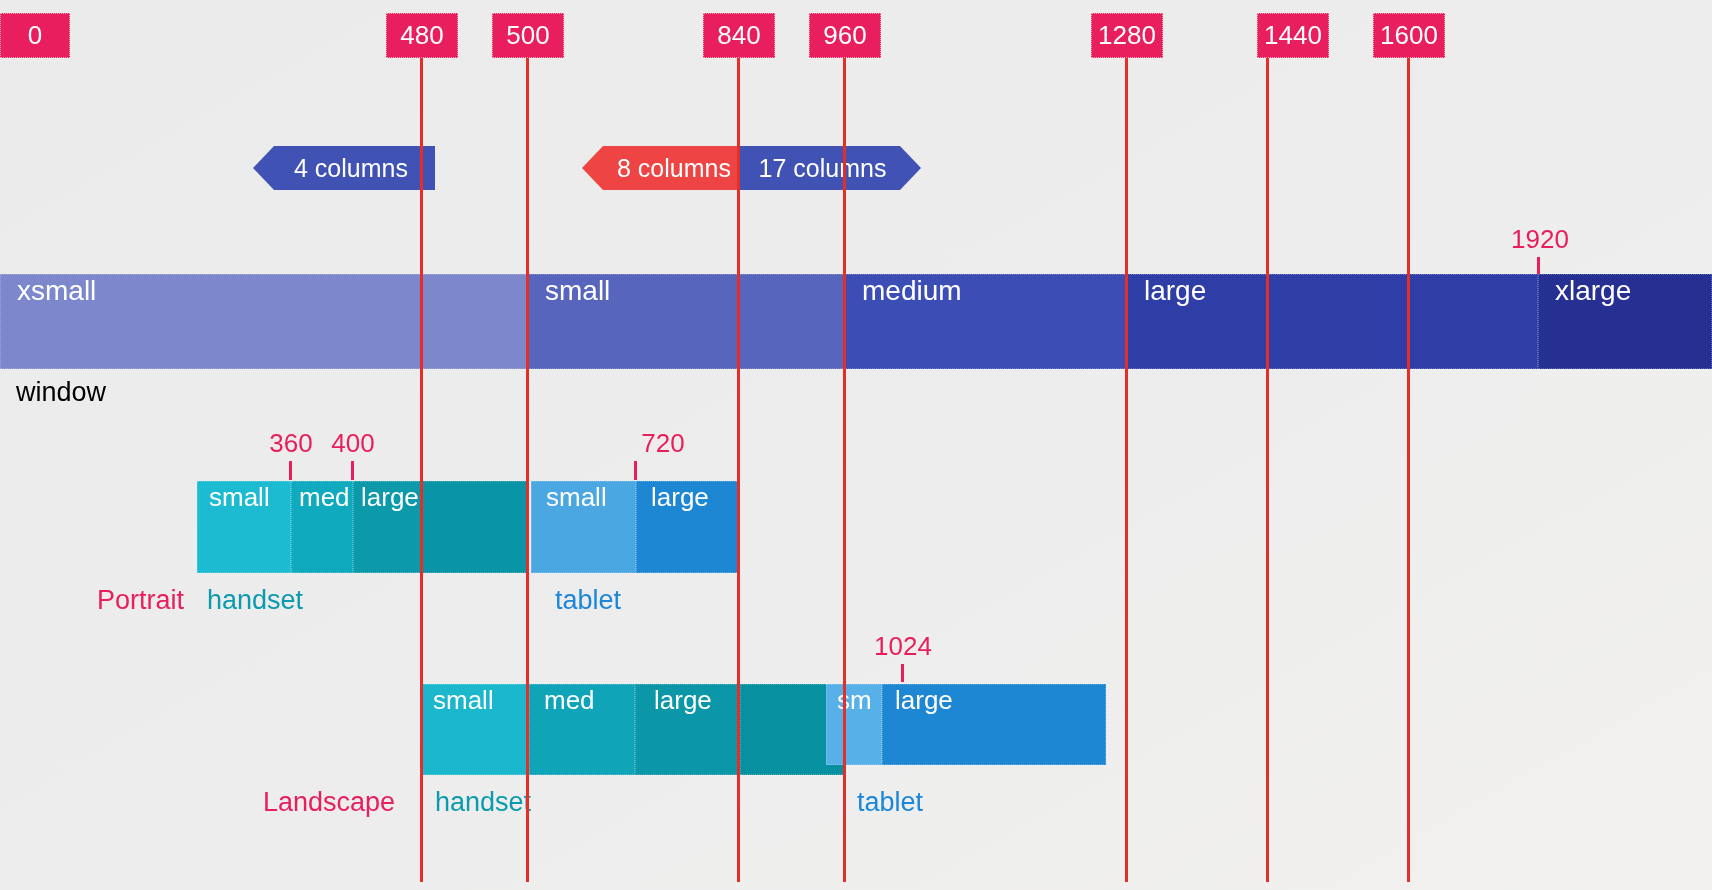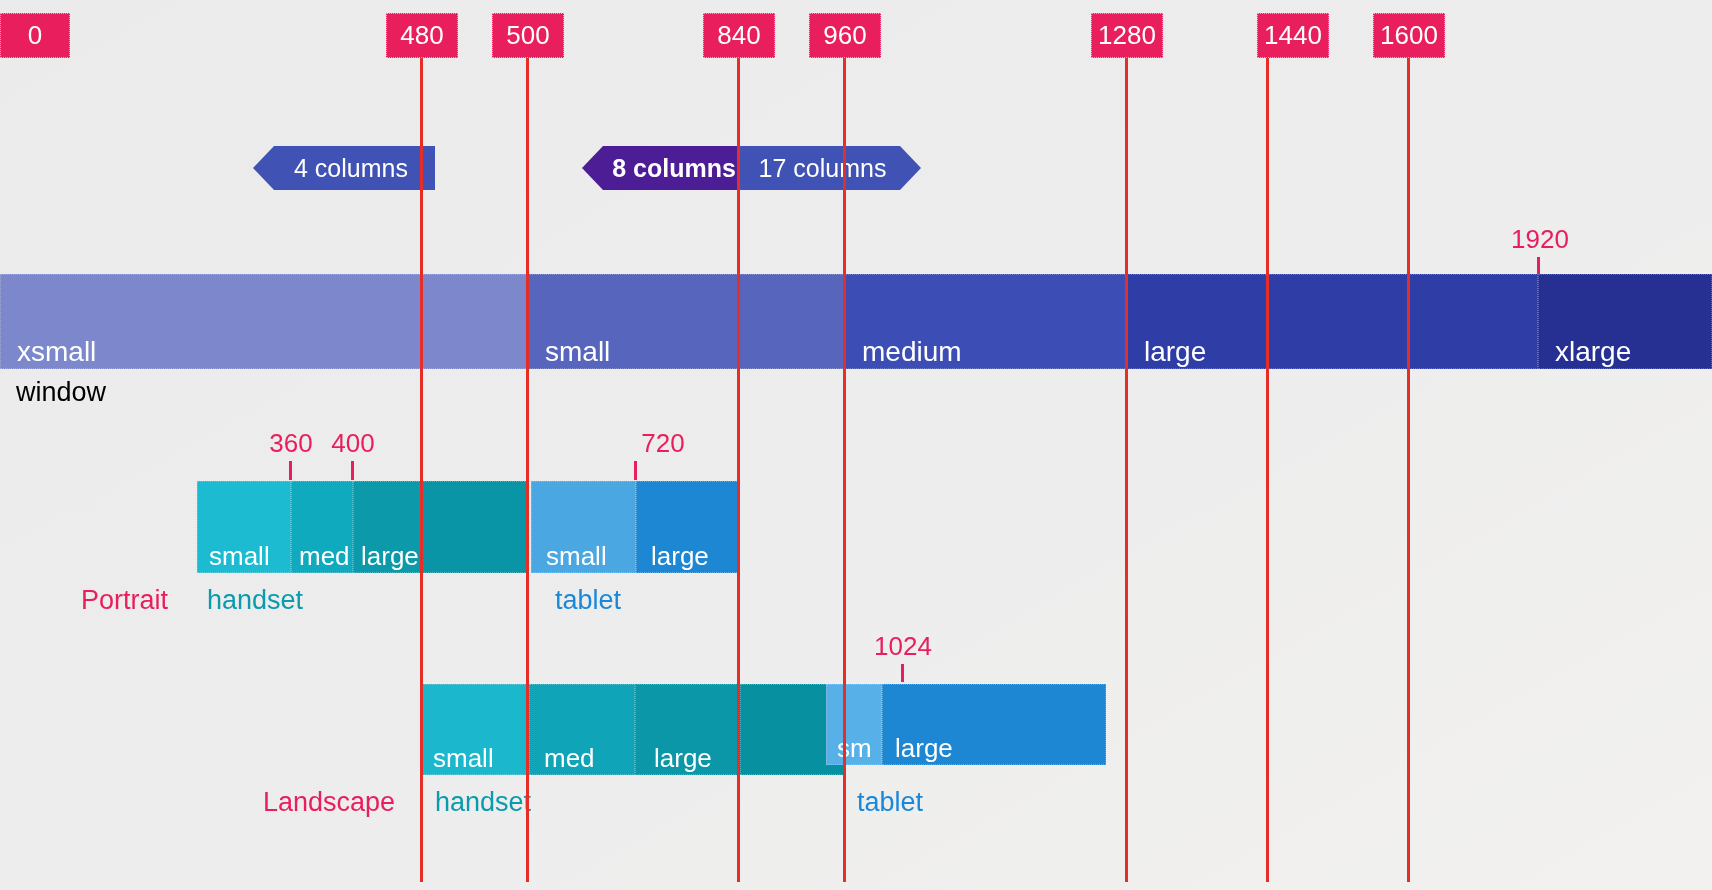--- a/index.html
+++ b/index.html
@@ -17,21 +17,21 @@
   .bp-line{position:absolute;top:56px;height:826px;width:3px;background:#e62e29;z-index:4;}
 
   
   .chev{position:absolute;top:146px;height:44px;background:#4053b4;color:#fff;
     font-size:25px;display:flex;align-items:center;justify-content:center;z-index:3;}
   .chev.tip-left{clip-path:polygon(0 50%,21px 0,100% 0,100% 100%,21px 100%);padding-left:14px;}
   .chev.tip-right{clip-path:polygon(0 0,calc(100% - 21px) 0,100% 50%,calc(100% - 21px) 100%,0 100%);padding-right:14px;}
 
   
   .bar{position:absolute;display:flex;z-index:1;box-sizing:border-box;}
-  .seg{height:100%;box-sizing:border-box;display:flex;align-items:flex-end;
+  .seg{height:100%;box-sizing:border-box;display:flex;align-items:flex-start;
     color:#fff;overflow:hidden;border:1px dotted rgba(255,255,255,.28);}
   .window-bar .seg{font-size:28px;padding-left:16px;}
   .dev-bar .seg{font-size:26px;padding-left:11px;}
 
   
   .anno{position:absolute;transform:translateX(-50%);color:#e81e5d;font-size:26px;
     white-space:nowrap;z-index:5;}
   .tick{position:absolute;width:3px;background:#e81e5d;z-index:5;}
 
   
@@ -76,21 +76,21 @@
   <div class="bp-badge" style="left:1232px;width:72px;margin-left:25px;">
       <span>1440</span>
     </div>
   <div class="bp-badge" style="left:1373px;width:72px;">
       <span>1600</span>
     </div>
 
   <div class="chev tip-left" style="left: 253px; width: 168px; background-color: rgb(64, 83, 180);">
       <span>4 columns</span>
     </div>
-  <div class="chev tip-left" style="left: 582px; width: 156px; background-color: #4c1d95; font-weight: bold;">
+  <div class="chev tip-left" style="left: 582px; width: 156px; background-color: #ef4444;">
       <span>8 columns</span>
     </div>
   <div class="chev tip-right" style="left: 738px; width: 169px; background-color: rgb(64, 83, 180);">
       <span>17 columns</span>
     </div>
 
   <div class="anno" style="left:1540px;top:224px;">1920</div>
   <div class="tick" style="left:1537px;top:257px;height:17px;"></div>
 
   <div class="bar window-bar" style="left:0;top:274px;width:1712px;height:95px;">
@@ -136,21 +136,21 @@
 
   <div class="bar dev-bar" style="left:531px;top:481px;width:208px;height:92px;">
     <div class="seg" style="width: 105px; padding-left: 14px; background-color: rgb(74, 167, 226);">
         <span>small</span>
       </div>
     <div class="seg" style="width: 103px; padding-left: 14px; background-color: rgb(30, 135, 211);">
         <span>large</span>
       </div>
   </div>
 
-  <div class="cap pink right" style="left: 0px; top: 585px; width: 168px; color: rgb(232, 30, 93);">Portrait</div>
+  <div class="cap pink right" style="left: 0px; top: 585px; width: 168px; color: rgb(232, 30, 93); padding-left: 16px;">Portrait</div>
   <div class="cap teal" style="left: 207px; top: 585px; color: rgb(10, 155, 174);">handset</div>
   <div class="cap blue" style="left: 555px; top: 585px; color: rgb(27, 135, 217);">tablet</div>
 
   <div class="anno" style="left:903px;top:631px;">1024</div>
   <div class="tick" style="left:901px;top:664px;height:18px;"></div>
 
   <div class="bar dev-bar" style="left:421px;top:684px;width:425px;height:91px;">
     <div class="seg" style="width: 108px; background-color: rgb(27, 183, 205);">
         <span>small</span>
       </div>

